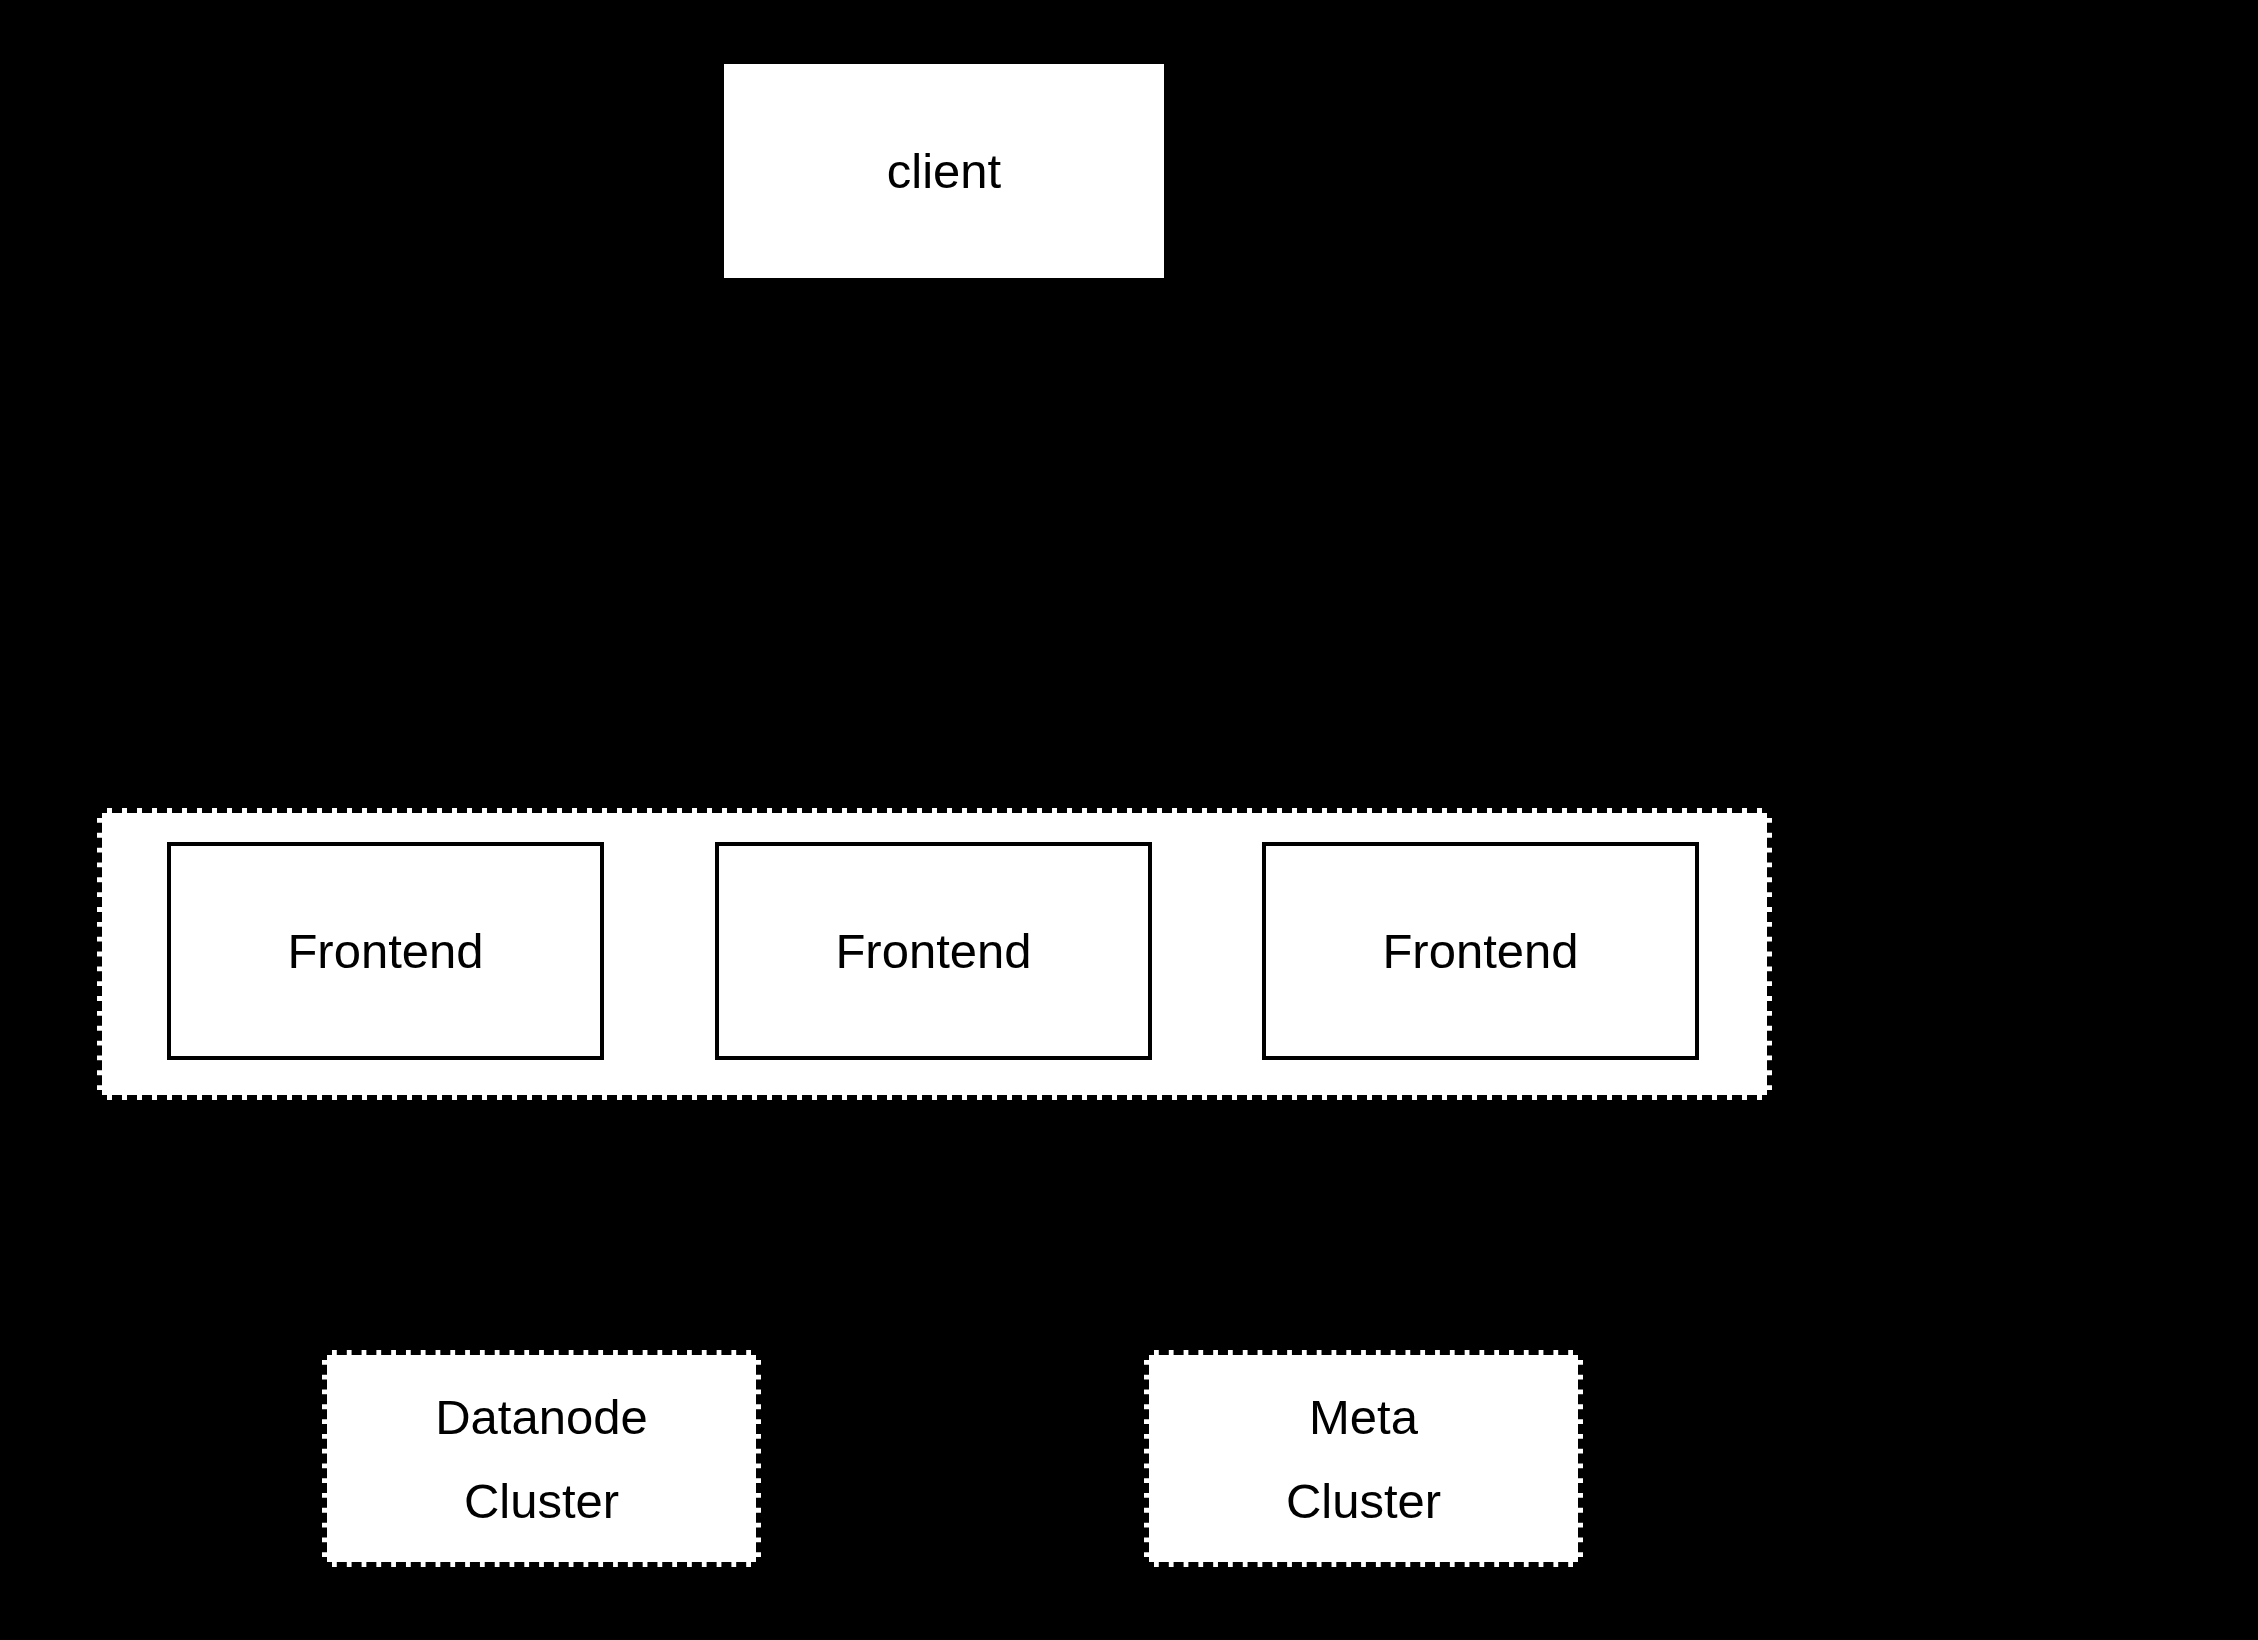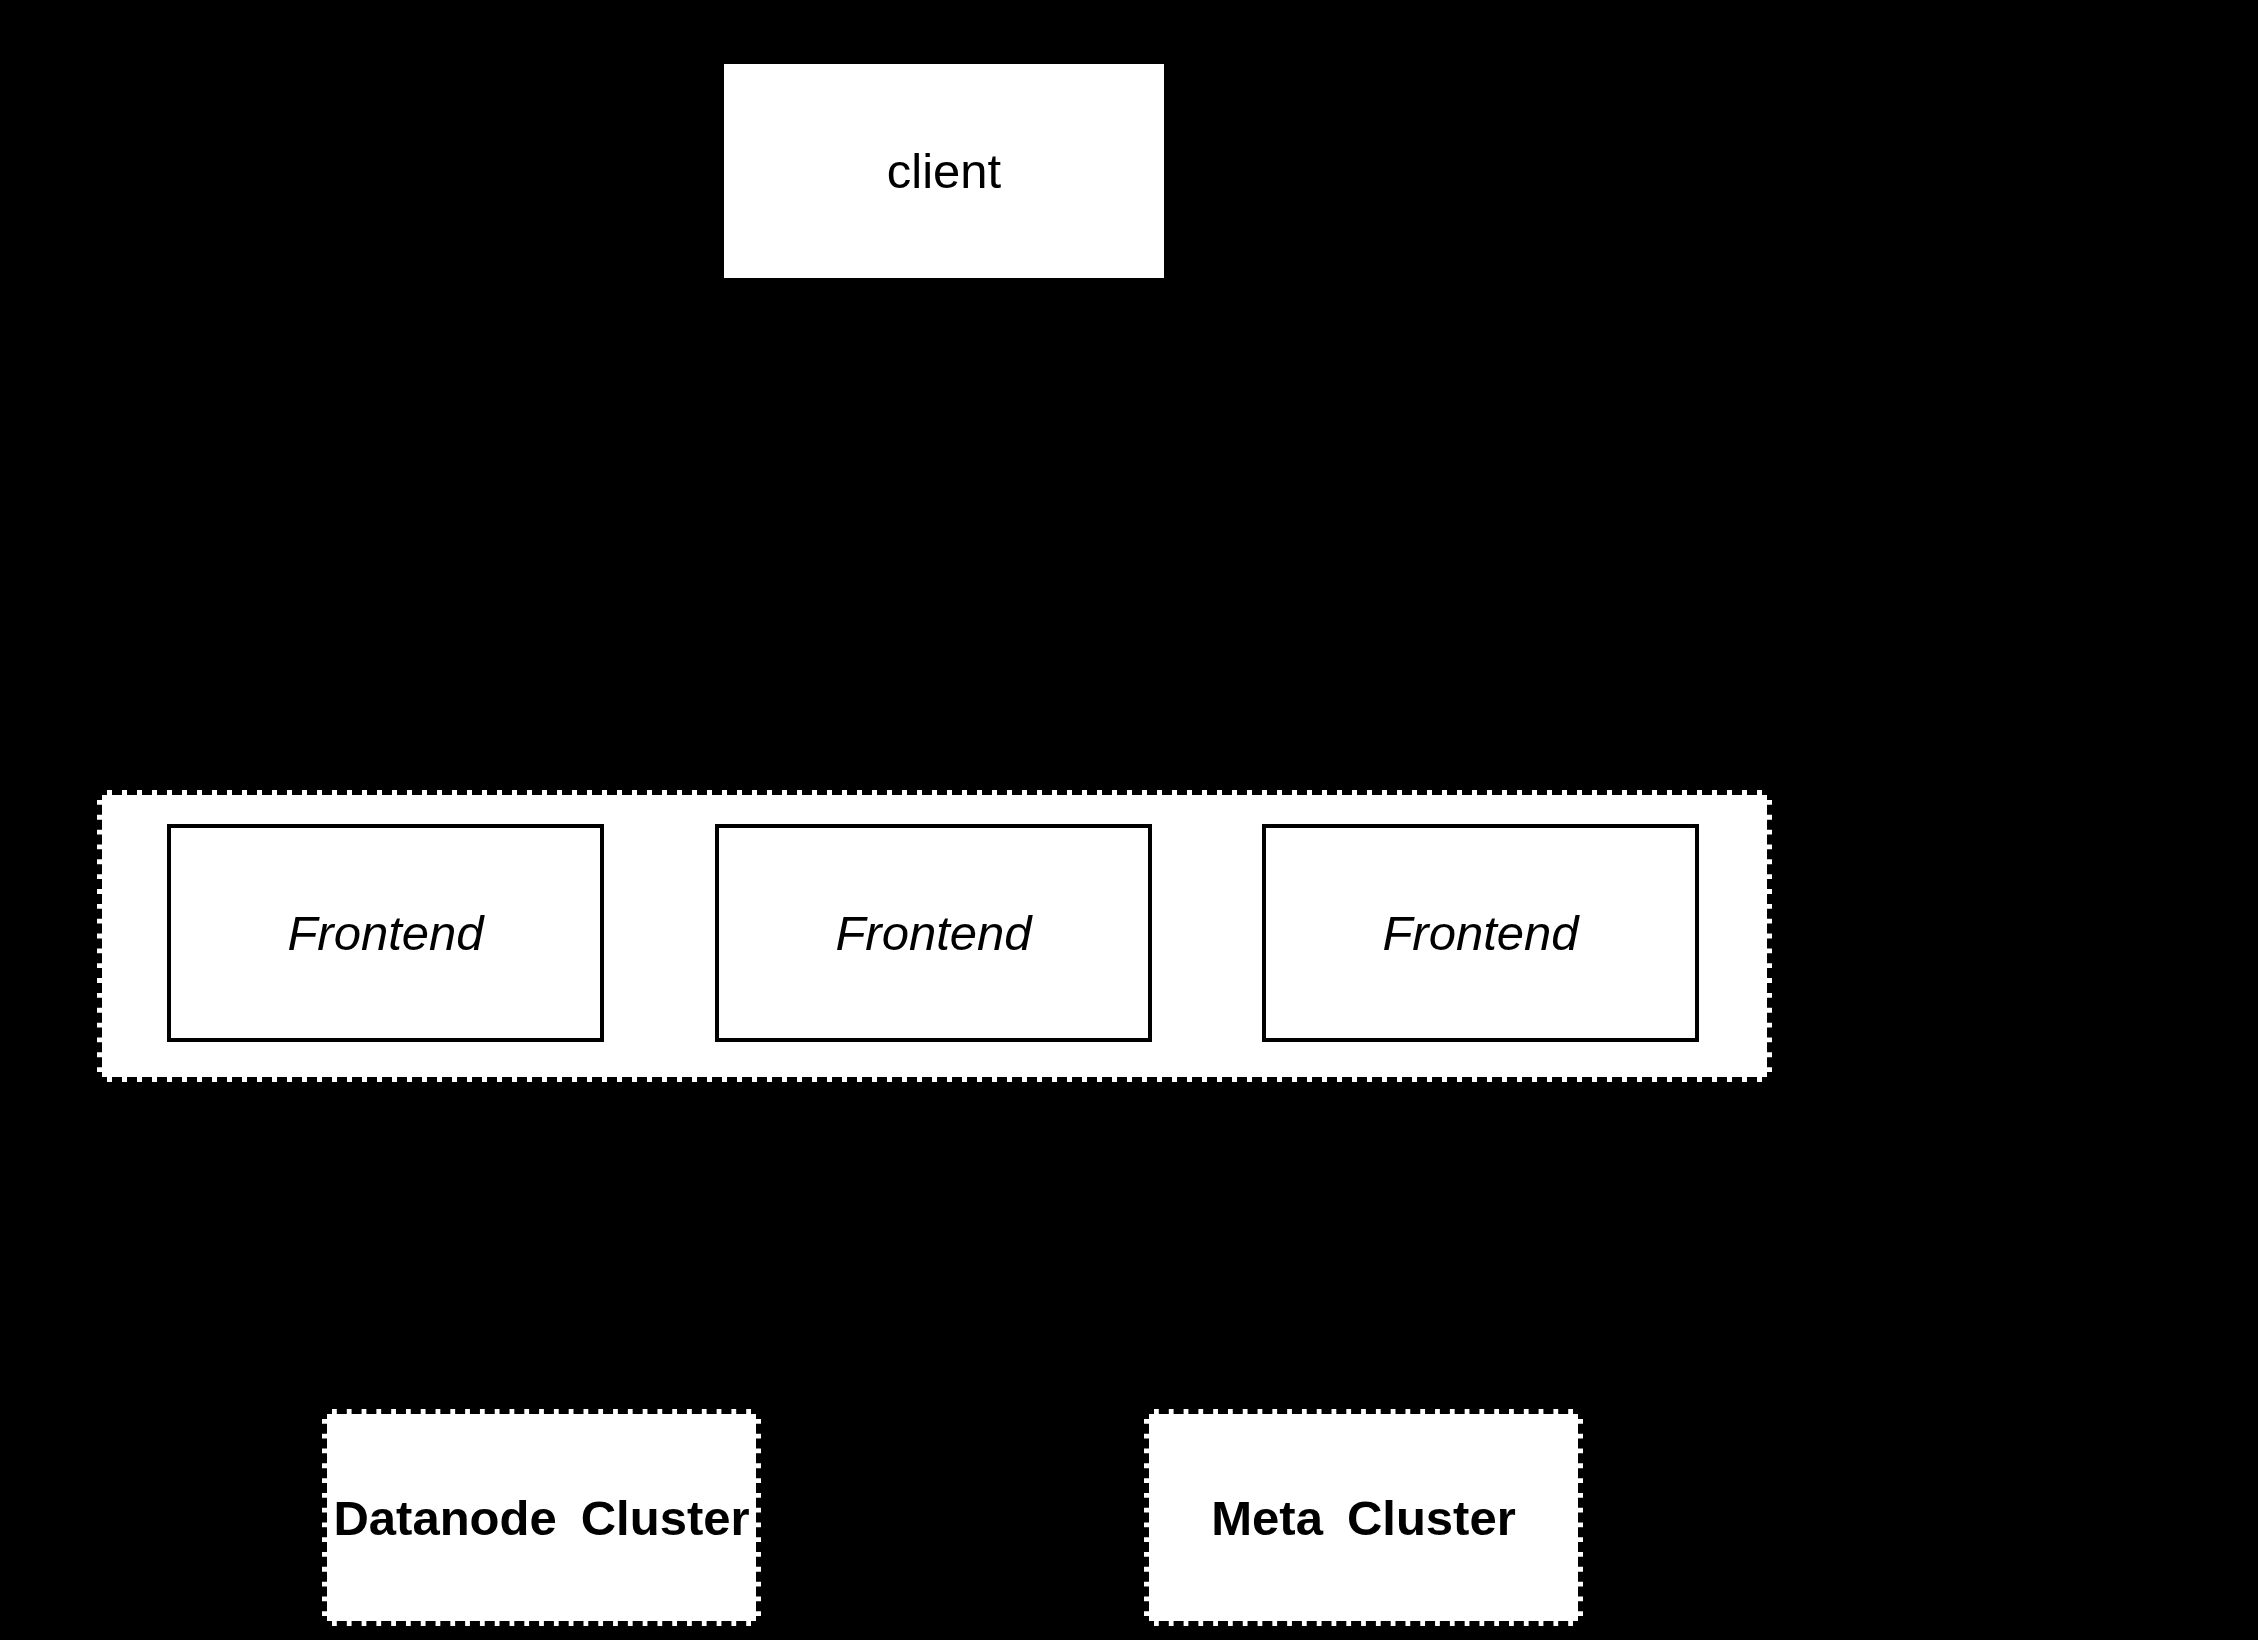--- a/index.html
+++ b/index.html
@@ -34,54 +34,52 @@
     width: 440px; height: 214px;
     font-size: 49px;
   }
   .lb-bar {
     left: 554px; top: 475px;
     width: 734px; height: 69px;
     font-size: 42px;
   }
   .frontend-group {
     position: absolute;
-    left: 73px; top: 766px;
+    left: 73px; top: 784px;
     width: 1675px; height: 292px;
     background: var(--fill);
     border: 5.5px dashed var(--ink);
-    font-style: italic;
   }
   .frontend-box {
     position: absolute;
     top: 29px;
     width: 437px; height: 218px;
     background: var(--fill);
     border: 4.5px solid var(--ink);
     display: flex;
     align-items: center;
     justify-content: center;
     font-size: 49px;
   }
   .frontend-1 { left: 65px; }
   .frontend-2 { left: 613px; }
   .frontend-3 { left: 1160px; }
   .cluster-box {
     position: absolute;
-    top: 1385px;
+    top: 1326px;
     width: 439px; height: 217px;
     background: var(--fill);
     border: 5.5px dashed var(--ink);
     display: flex;
-    flex-direction: row;
+    flex-direction: column;
     align-items: center;
     justify-content: center;
     font-size: 49px;
     line-height: 60px;
     text-align: center;
-    font-weight: bold;
   }
   .datanode-cluster { left: 298px; }
   .meta-cluster { left: 1120px; }
 </style>
 </head>
 <body>
 
 <div class="canvas">
 
   <div class="node client-box">

